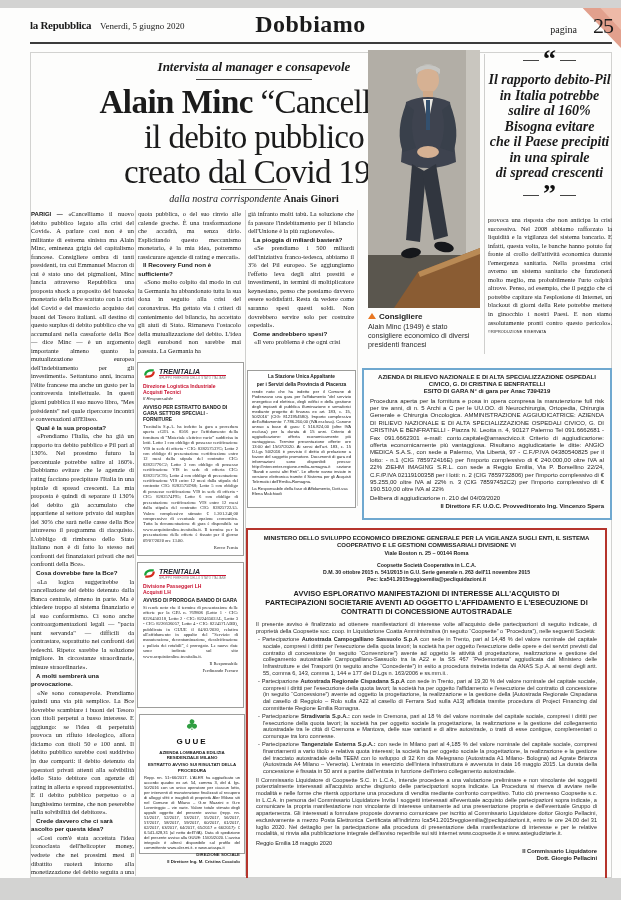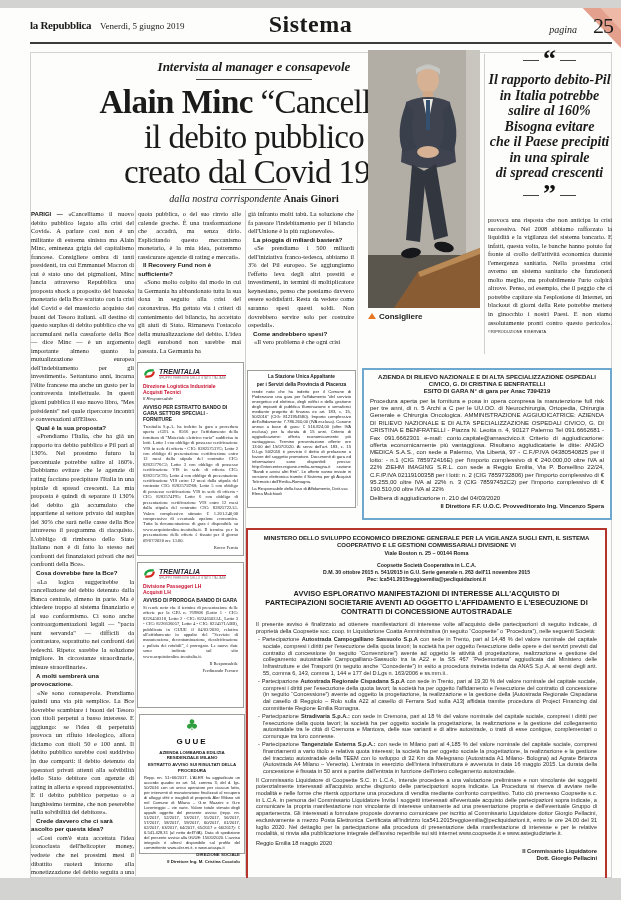--- a/index.html
+++ b/index.html
@@ -4,21 +4,21 @@
 <style>
   html,body{margin:0;padding:0;}
   #canvas{position:relative;width:621px;height:900px;background:#d3d3d2;font-family:"Liberation Serif",serif;color:#1b1b1b;overflow:hidden;}
   .page{position:absolute;left:0;top:8px;width:621px;height:870px;background:#fdfdfc;}
   .abs{position:absolute;}
   
   .brand{left:30px;top:19px;font-weight:bold;font-size:11px;letter-spacing:-0.3px;text-align:center;}
   .mdate{left:100px;top:21px;font-size:9px;color:#222;}
   .section{left:0;top:11px;width:621px;text-align:center;font-size:24px;font-weight:bold;letter-spacing:0.5px;}
   .pagwrap{right:8px;top:13px;text-align:right;}
-  .pagword{font-style:italic;font-size:10px;}
+  .pagword{font-size:10px;}
   .pagnum{font-size:22px;letter-spacing:-1px;margin-left:12px;}
   .headrule{left:30px;top:42px;width:582px;height:2px;background:#3c3c3c;}
   .frame{left:30px;top:52px;width:580px;height:824px;border:1px solid #d2d2d0;}
   
   .curl{right:0;top:0;width:0;height:0;border-top:48px solid #e2a08d;border-left:46px solid transparent;}
   .curl2{right:0;top:0;width:0;height:0;border-top:30px solid #eeb9a7;border-left:28px solid transparent;}
   
   .kicker{left:34px;top:59px;width:440px;text-align:center;font-weight:bold;font-style:italic;font-size:13px;}
   .krule{left:196px;top:79px;width:116px;height:1px;background:#444;}
   .hl{left:32px;top:85px;width:444px;text-align:center;font-size:33px;line-height:35px;letter-spacing:-0.7px;}
@@ -93,22 +93,22 @@
   .asig{text-align:right;font-weight:bold;font-size:4.3px;line-height:5.4px;margin-top:2px;}
   .band{left:0;width:621px;background:#d3d3d2;}
 </style>
 </head>
 <body>
 
 <div id="canvas">
   <div class="page"></div>
 
   <div class="abs brand">la Repubblica</div>
-  <div class="abs mdate">Venerdì, 5 giugno 2019</div>
-  <div class="abs section">Sistema</div>
+  <div class="abs mdate">Venerdì, 5 giugno 2020</div>
+  <div class="abs section">Dobbiamo</div>
   <div class="abs curl"></div>
   <div class="abs curl2"></div>
   <div class="abs pagwrap">
     <span class="pagword">pagina</span>
     <span class="pagnum">25</span>
   </div>
   <div class="abs headrule"></div>
   <div class="abs frame"></div>
 
   <div class="abs kicker">Intervista al manager e consapevole</div>
@@ -141,20 +141,21 @@
       <path d="M82,54 Q93,82 85,102 L72,98 Q79,79 74,60 Z" fill="#39404b"></path>
       <ellipse cx="60" cy="102" rx="11" ry="6" fill="#d6b193"></ellipse>
       <path d="M44,114 L38,190 L52,192 L58,122 Z" fill="#31363f"></path>
       <path d="M68,114 L80,186 L66,190 L54,122 Z" fill="#31363f"></path>
       <ellipse cx="43" cy="203" rx="10" ry="5" fill="#15171b" transform="rotate(-8 43 203)"></ellipse>
       <ellipse cx="76" cy="197" rx="10" ry="5" fill="#15171b" transform="rotate(12 76 197)"></ellipse>
     </svg>
   </div>
   <div class="abs cap">
     <div class="capt1"><span class="tri"></span><span>Consigliere</span></div>
+    <div class="capt2">Alain Minc (1949) è stato consigliere economico di diversi presidenti francesi</div>
   </div>
 
   <div class="abs quote">
     <div class="qmark"><span class="qdash"></span><span>“</span><span class="qdash"></span></div>
     <div class="qtext">
       <div>Il rapporto debito-Pil</div>
       <div>in Italia potrebbe</div>
       <div>salire al 160%</div>
       <div>Bisogna evitare</div>
       <div>che il Paese precipiti</div>

